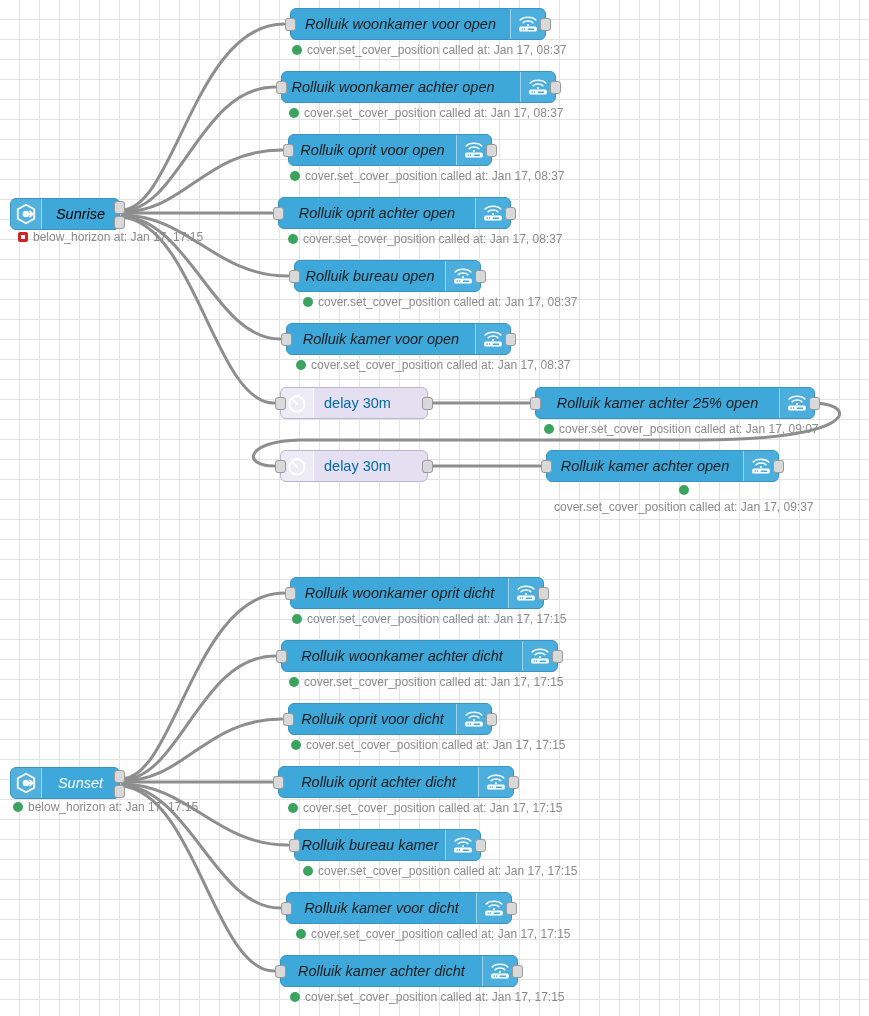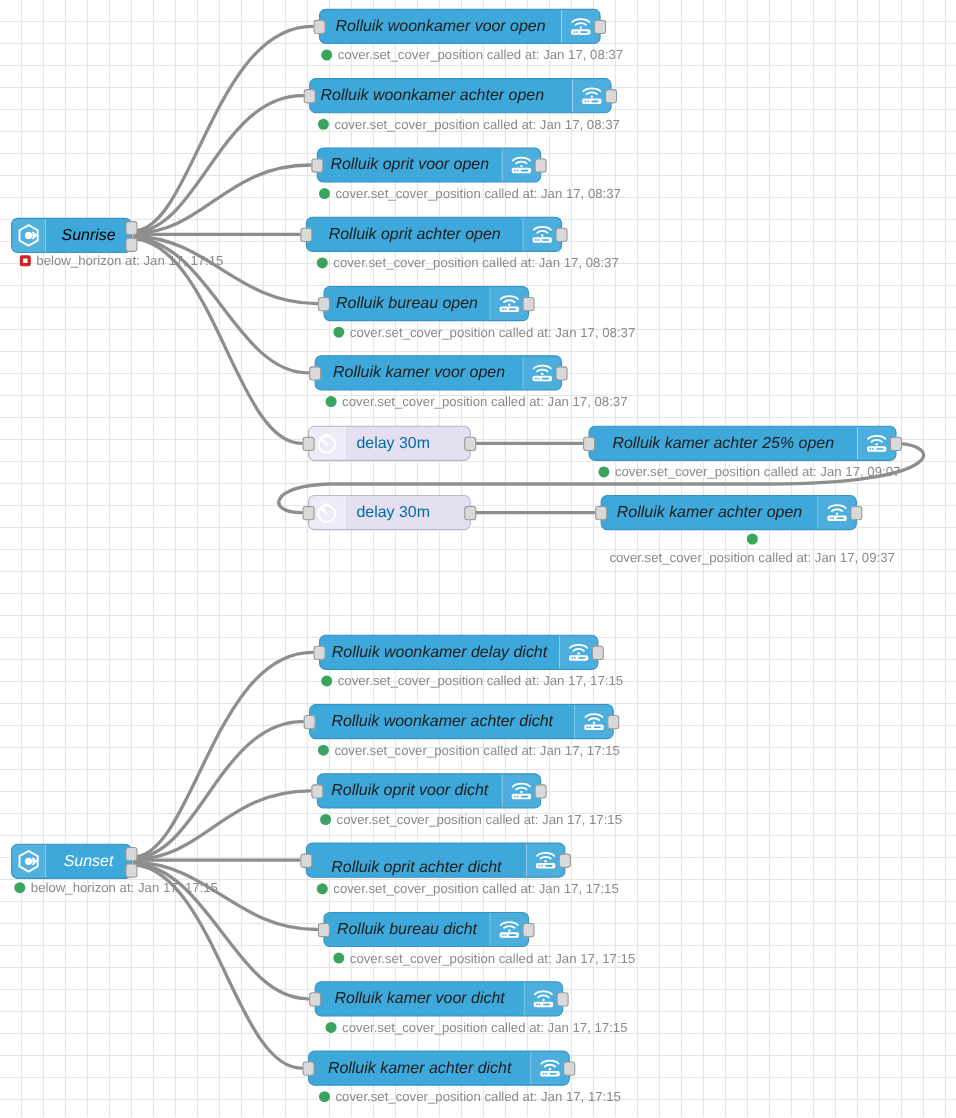--- a/index.html
+++ b/index.html
@@ -402,21 +402,21 @@
   </svg>
         </div>
         <div class="port in"></div>
         <div class="port out"></div>
       </div>
       <div class="status" style="left: 554px; top: 485px; flex-direction: column;">
         <span class="dot"></span>
         <span>cover.set_cover_position called at: Jan 17, 09:37</span>
       </div>
       <div class="node ha" style="left: 290px; top: 577px; width: 254px;">
-        <div class="node-label">Rolluik woonkamer delay dicht</div>
+        <div class="node-label">Rolluik woonkamer oprit dicht</div>
         <div class="icon-box">
           <svg width="22" height="18" viewBox="0 0 22 18">
     <g fill="none" stroke="#ffffff" stroke-width="1.6" stroke-linecap="round">
       <path d="M3.2 5.0 C6.6 1.4 15.4 1.4 18.8 5.0"></path>
       <path d="M6.2 7.6 C8.4 5.4 13.6 5.4 15.8 7.6"></path>
     </g>
     <circle cx="11" cy="10.0" r="1.1" fill="#ffffff"></circle>
     <rect x="2.2" y="11.6" width="17.6" height="5.0" rx="1.6" fill="#ffffff"></rect>
     <circle cx="5.2" cy="14.1" r="0.8" fill="#3fa8da"></circle>
     <circle cx="7.6" cy="14.1" r="0.8" fill="#3fa8da"></circle>
@@ -467,21 +467,21 @@
     <rect x="10.6" y="13.4" width="6.6" height="1.5" rx="0.7" fill="#3fa8da"></rect>
   </svg>
         </div>
         <div class="port in"></div>
         <div class="port out"></div>
       </div>
       <div class="status" style="left: 291px; top: 738px;">
         <span class="dot"></span>
         <span>cover.set_cover_position called at: Jan 17, 17:15</span>
       </div>
-      <div class="node ha" style="left: 278px; top: 766px; width: 236px; align-items: flex-end;">
+      <div class="node ha" style="left: 278px; top: 766px; width: 236px;">
         <div class="node-label">Rolluik oprit achter dicht</div>
         <div class="icon-box">
           <svg width="22" height="18" viewBox="0 0 22 18">
     <g fill="none" stroke="#ffffff" stroke-width="1.6" stroke-linecap="round">
       <path d="M3.2 5.0 C6.6 1.4 15.4 1.4 18.8 5.0"></path>
       <path d="M6.2 7.6 C8.4 5.4 13.6 5.4 15.8 7.6"></path>
     </g>
     <circle cx="11" cy="10.0" r="1.1" fill="#ffffff"></circle>
     <rect x="2.2" y="11.6" width="17.6" height="5.0" rx="1.6" fill="#ffffff"></rect>
     <circle cx="5.2" cy="14.1" r="0.8" fill="#3fa8da"></circle>
@@ -490,21 +490,21 @@
   </svg>
         </div>
         <div class="port in"></div>
         <div class="port out"></div>
       </div>
       <div class="status" style="left: 288px; top: 801px;">
         <span class="dot"></span>
         <span>cover.set_cover_position called at: Jan 17, 17:15</span>
       </div>
       <div class="node ha" style="left: 294px; top: 829px; width: 187px;">
-        <div class="node-label">Rolluik bureau dicht</div>
+        <div class="node-label">Rolluik bureau kamer</div>
         <div class="icon-box">
           <svg width="22" height="18" viewBox="0 0 22 18">
     <g fill="none" stroke="#ffffff" stroke-width="1.6" stroke-linecap="round">
       <path d="M3.2 5.0 C6.6 1.4 15.4 1.4 18.8 5.0"></path>
       <path d="M6.2 7.6 C8.4 5.4 13.6 5.4 15.8 7.6"></path>
     </g>
     <circle cx="11" cy="10.0" r="1.1" fill="#ffffff"></circle>
     <rect x="2.2" y="11.6" width="17.6" height="5.0" rx="1.6" fill="#ffffff"></rect>
     <circle cx="5.2" cy="14.1" r="0.8" fill="#3fa8da"></circle>
     <circle cx="7.6" cy="14.1" r="0.8" fill="#3fa8da"></circle>

